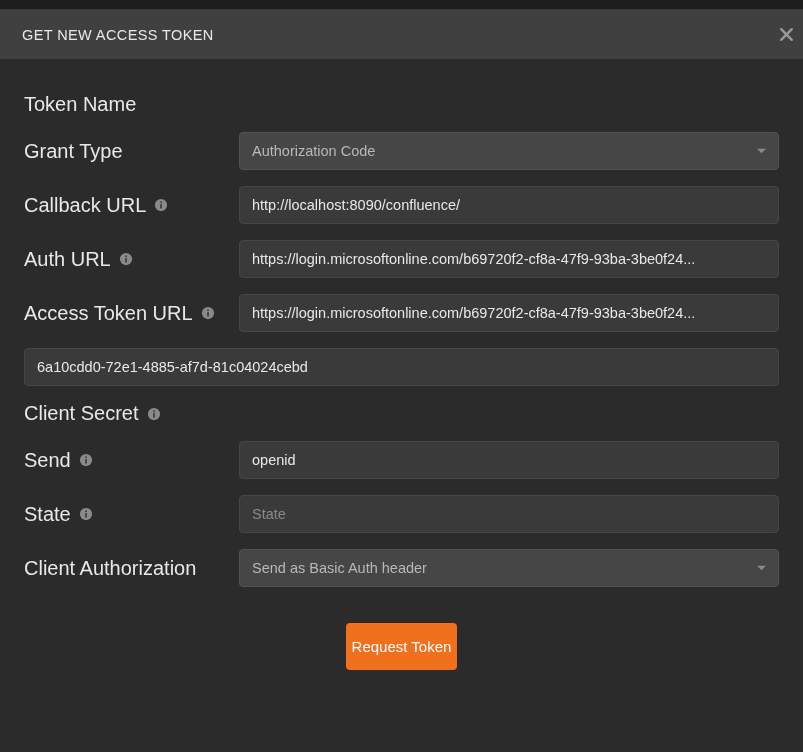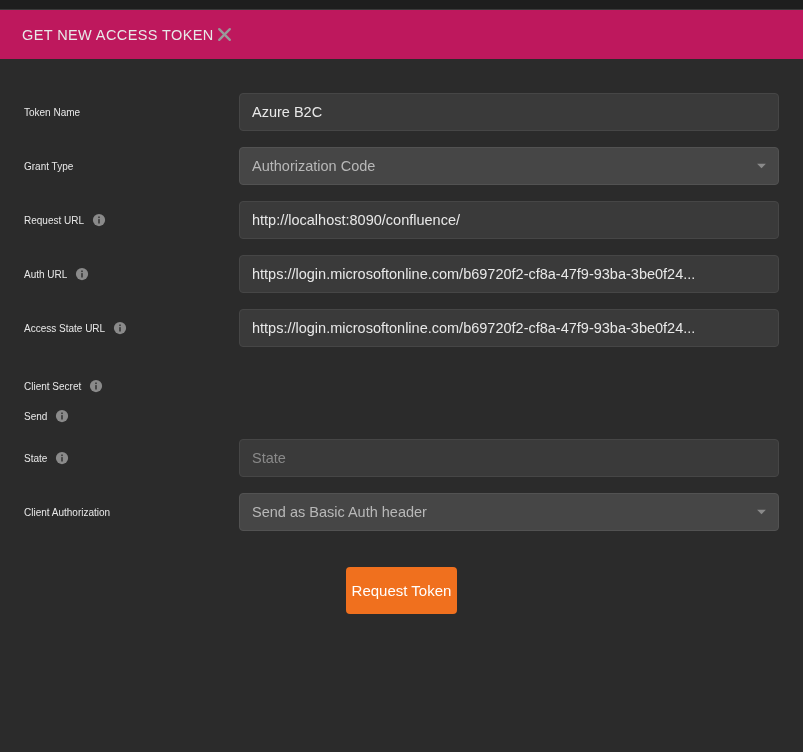--- a/index.html
+++ b/index.html
@@ -23,22 +23,23 @@
       flex-direction: column;
     }
     .topbar-strip {
       height: 10px;
       background: #1e1e1e;
       border-bottom: 1px solid #3a3a3a;
     }
     .header {
       display: flex;
       align-items: center;
+      justify-content: space-between;
       padding: 14px 6px 14px 22px;
-      background: #be185d;
+      background: #404040;
     }
     .header-title {
       font-size: 14.5px;
       letter-spacing: 0.4px;
       color: #e8e8e8;
       font-weight: 400;
     }
     .close-btn {
       cursor: pointer;
       color: #9a9a9a;
@@ -54,21 +55,21 @@
       overflow: auto;
     }
     .form-row {
       display: flex;
       align-items: center;
       margin-bottom: 16px;
     }
     .form-label {
       width: 215px;
       flex-shrink: 0;
-      font-size: 10px;
+      font-size: 20px;
       color: #e8e8e8;
       display: flex;
       align-items: center;
       gap: 8px;
     }
     .info-icon {
       display: inline-flex;
       align-items: center;
       justify-content: center;
       width: 14px;
@@ -148,42 +149,39 @@
       </svg>
     </div>
   </div>
 
   <div class="body">
 
     <div class="form-row">
       <div class="form-label">
         <span>Token Name</span>
       </div>
-      <div class="input-wrap">
-        <input type="text" class="text-input" value="Azure B2C" style="">
-      </div>
     </div>
 
     <div class="form-row">
       <div class="form-label">
         <span>Grant Type</span>
       </div>
       <div class="select-wrap">
         <button class="select-input">Authorization Code</button>
         <span class="select-caret">
           <svg width="11" height="11" viewBox="0 0 10 10" fill="currentColor">
               <path d="M1 3 L5 7 L9 3 Z"></path>
             </svg>
         </span>
       </div>
     </div>
 
     <div class="form-row">
       <div class="form-label">
-        <span>Request URL</span>
+        <span>Callback URL</span>
         <span class="info-icon">
           <svg width="14" height="14" viewBox="0 0 16 16" fill="currentColor">
               <circle cx="8" cy="8" r="7"></circle>
               <rect x="7.2" y="7" width="1.6" height="5" fill="#2b2b2b"></rect>
               <rect x="7.2" y="4" width="1.6" height="1.8" fill="#2b2b2b"></rect>
             </svg>
         </span>
       </div>
       <div class="input-wrap">
         <input type="text" class="text-input" value="http://localhost:8090/confluence/" style="">
@@ -201,35 +199,38 @@
             </svg>
         </span>
       </div>
       <div class="input-wrap">
         <input type="text" class="text-input" value="https://login.microsoftonline.com/b69720f2-cf8a-47f9-93ba-3be0f24..." style="">
       </div>
     </div>
 
     <div class="form-row">
       <div class="form-label">
-        <span>Access State URL</span>
+        <span>Access Token URL</span>
         <span class="info-icon">
           <svg width="14" height="14" viewBox="0 0 16 16" fill="currentColor">
               <circle cx="8" cy="8" r="7"></circle>
               <rect x="7.2" y="7" width="1.6" height="5" fill="#2b2b2b"></rect>
               <rect x="7.2" y="4" width="1.6" height="1.8" fill="#2b2b2b"></rect>
             </svg>
         </span>
       </div>
       <div class="input-wrap">
         <input type="text" class="text-input" value="https://login.microsoftonline.com/b69720f2-cf8a-47f9-93ba-3be0f24..." style="">
       </div>
     </div>
 
     <div class="form-row">
+      <div class="input-wrap">
+        <input type="text" class="text-input" value="6a10cdd0-72e1-4885-af7d-81c04024cebd" style="">
+      </div>
     </div>
 
     <div class="form-row">
       <div class="form-label">
         <span>Client Secret</span>
         <span class="info-icon">
           <svg width="14" height="14" viewBox="0 0 16 16" fill="currentColor">
               <circle cx="8" cy="8" r="7"></circle>
               <rect x="7.2" y="7" width="1.6" height="5" fill="#2b2b2b"></rect>
               <rect x="7.2" y="4" width="1.6" height="1.8" fill="#2b2b2b"></rect>
@@ -241,20 +242,23 @@
     <div class="form-row">
       <div class="form-label">
         <span>Send</span>
         <span class="info-icon">
           <svg width="14" height="14" viewBox="0 0 16 16" fill="currentColor">
               <circle cx="8" cy="8" r="7"></circle>
               <rect x="7.2" y="7" width="1.6" height="5" fill="#2b2b2b"></rect>
               <rect x="7.2" y="4" width="1.6" height="1.8" fill="#2b2b2b"></rect>
             </svg>
         </span>
+      </div>
+      <div class="input-wrap">
+        <input type="text" class="text-input" value="openid" style="">
       </div>
     </div>
 
     <div class="form-row">
       <div class="form-label">
         <span>State</span>
         <span class="info-icon">
           <svg width="14" height="14" viewBox="0 0 16 16" fill="currentColor">
               <circle cx="8" cy="8" r="7"></circle>
               <rect x="7.2" y="7" width="1.6" height="5" fill="#2b2b2b"></rect>

